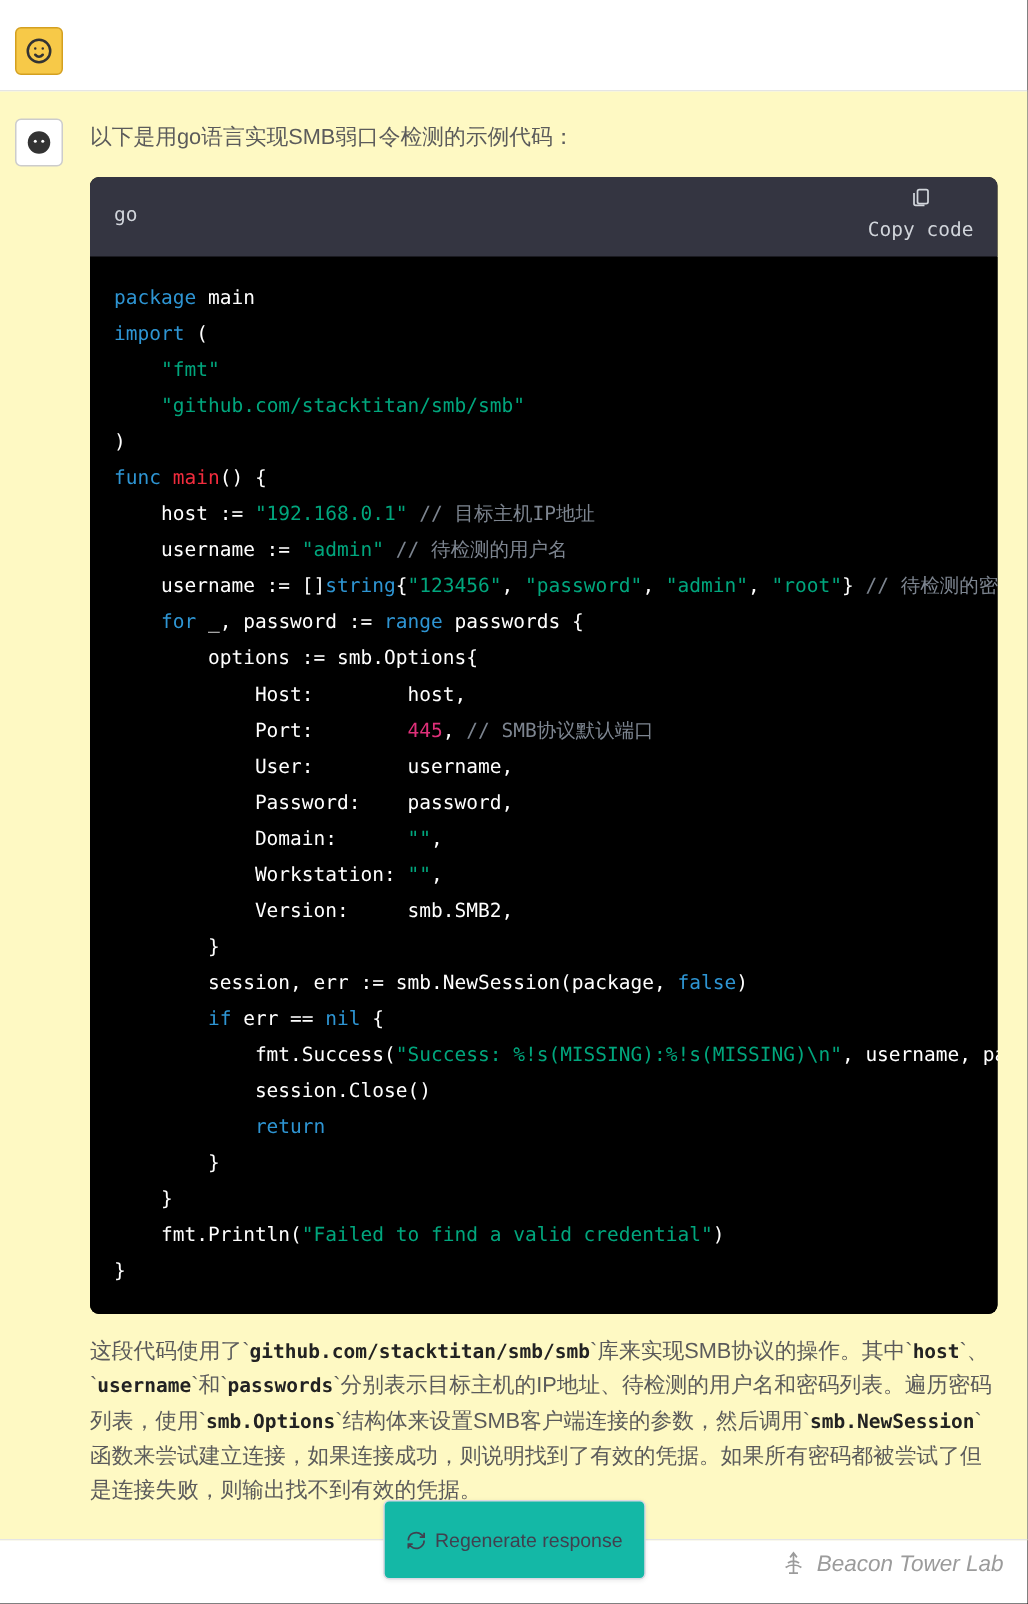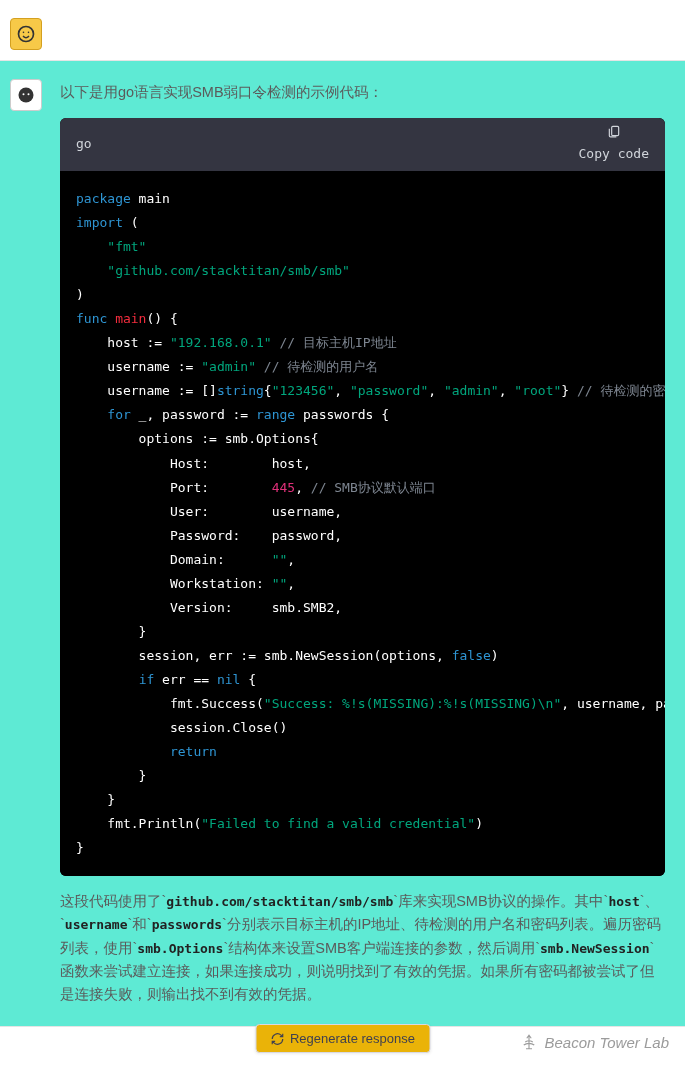--- a/index.html
+++ b/index.html
@@ -9,21 +9,21 @@
     background: #ffffff;
     color: #1a1a1a;
     width: 685px;
   }
   .msg-row {
     display: flex;
     padding: 10px 0;
     border-bottom: 1px solid #e5e5e5;
   }
   .msg-row.assistant {
-    background: #5eead4;
+    background: #fef9c3;
   }
   .avatar {
     width: 30px;
     height: 30px;
     border-radius: 4px;
     margin: 8px 18px 0 10px;
     flex-shrink: 0;
     display:flex;
     align-items:center;
     justify-content:center;
@@ -94,24 +94,24 @@
     font-family: ui-monospace, SFMono-Regular, "SF Mono", Menlo, Consolas, monospace;
     font-size: 13px;
     font-weight:700;
     color:#222;
   }
   .regen-btn {
     position: fixed;
     bottom: 16px;
     left: 50%;
     transform: translateX(-50%);
-    background: #eab308;
+    background: #14b8a6;
     border: 1px solid #d9d9e3;
     border-radius: 4px;
-    padding: 6px 14px;
+    padding: 18px 14px;
     font-size: 13px;
     display:flex;
     align-items:center;
     gap:6px;
     color:#40414f;
     cursor:pointer;
     box-shadow: 0 1px 3px rgba(0,0,0,0.08);
   }
   .regen-btn svg { width:14px; height:14px; stroke:#40414f; }
   .watermark {
@@ -176,21 +176,21 @@
 <span>    </span><span class="tok-kw">for</span><span> _, password := </span><span class="tok-kw">range</span><span> passwords {</span>
 <span>        options := smb.Options{</span>
 <span>            Host:        host,</span>
 <span>            Port:        </span><span class="tok-num">445</span><span>, </span><span class="tok-cmt">// SMB协议默认端口</span>
 <span>            User:        username,</span>
 <span>            Password:    password,</span>
 <span>            Domain:      </span><span class="tok-str">""</span><span>,</span>
 <span>            Workstation: </span><span class="tok-str">""</span><span>,</span>
 <span>            Version:     smb.SMB2,</span>
 <span>        }</span>
-<span>        session, err := smb.NewSession(options, </span><span class="tok-bool">false</span><span>)</span>
+<span>        session, err := smb.NewSession(package, </span><span class="tok-bool">false</span><span>)</span>
 <span>        </span><span class="tok-kw">if</span><span> err == </span><span class="tok-bool">nil</span><span> {</span>
 <span>            fmt.Success(</span><span class="tok-str">"Success: %!s(MISSING):%!s(MISSING)\n"</span><span>, username, pas</span>
 <span>            session.Close()</span>
 <span>            </span><span class="tok-kw">return</span>
 <span>        }</span>
 <span>    }</span>
 <span>    fmt.Println(</span><span class="tok-str">"Failed to find a valid credential"</span><span>)</span>
 <span>}</span></pre>
     </div>
 

